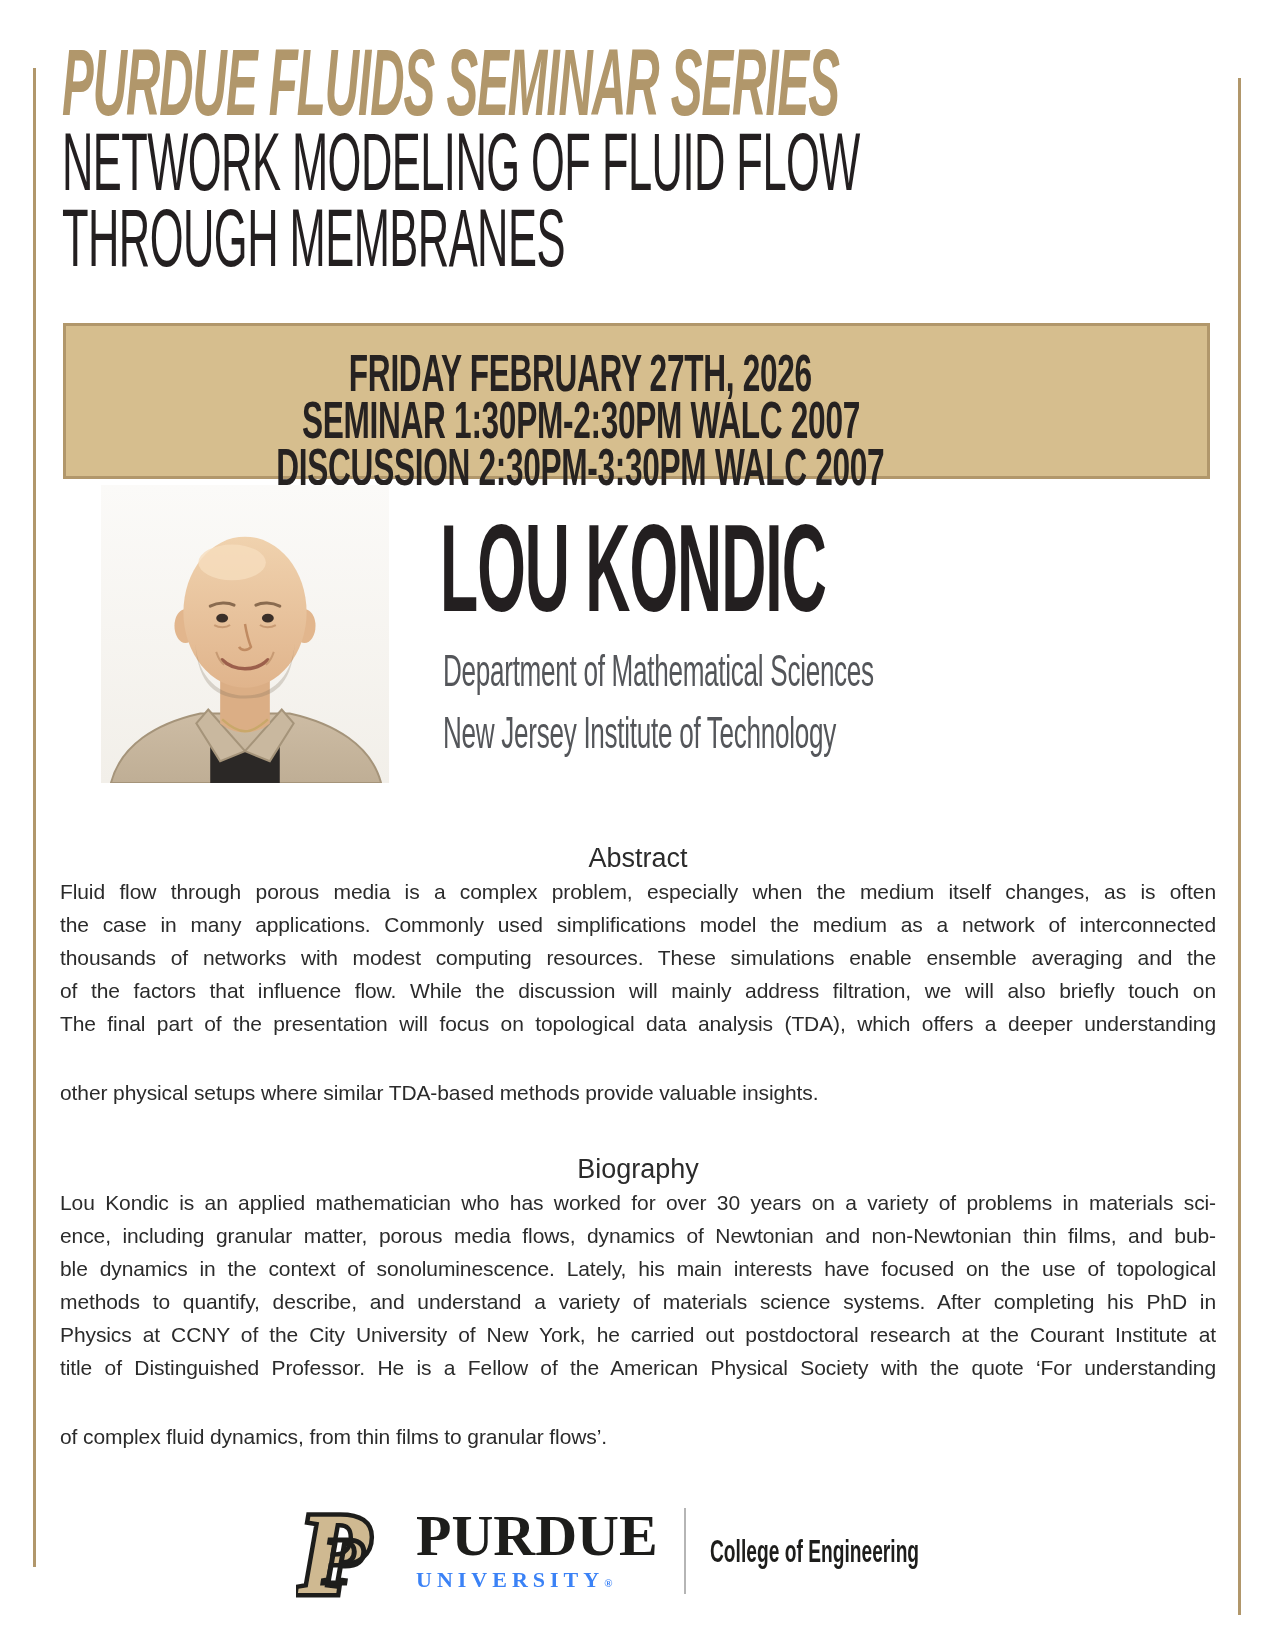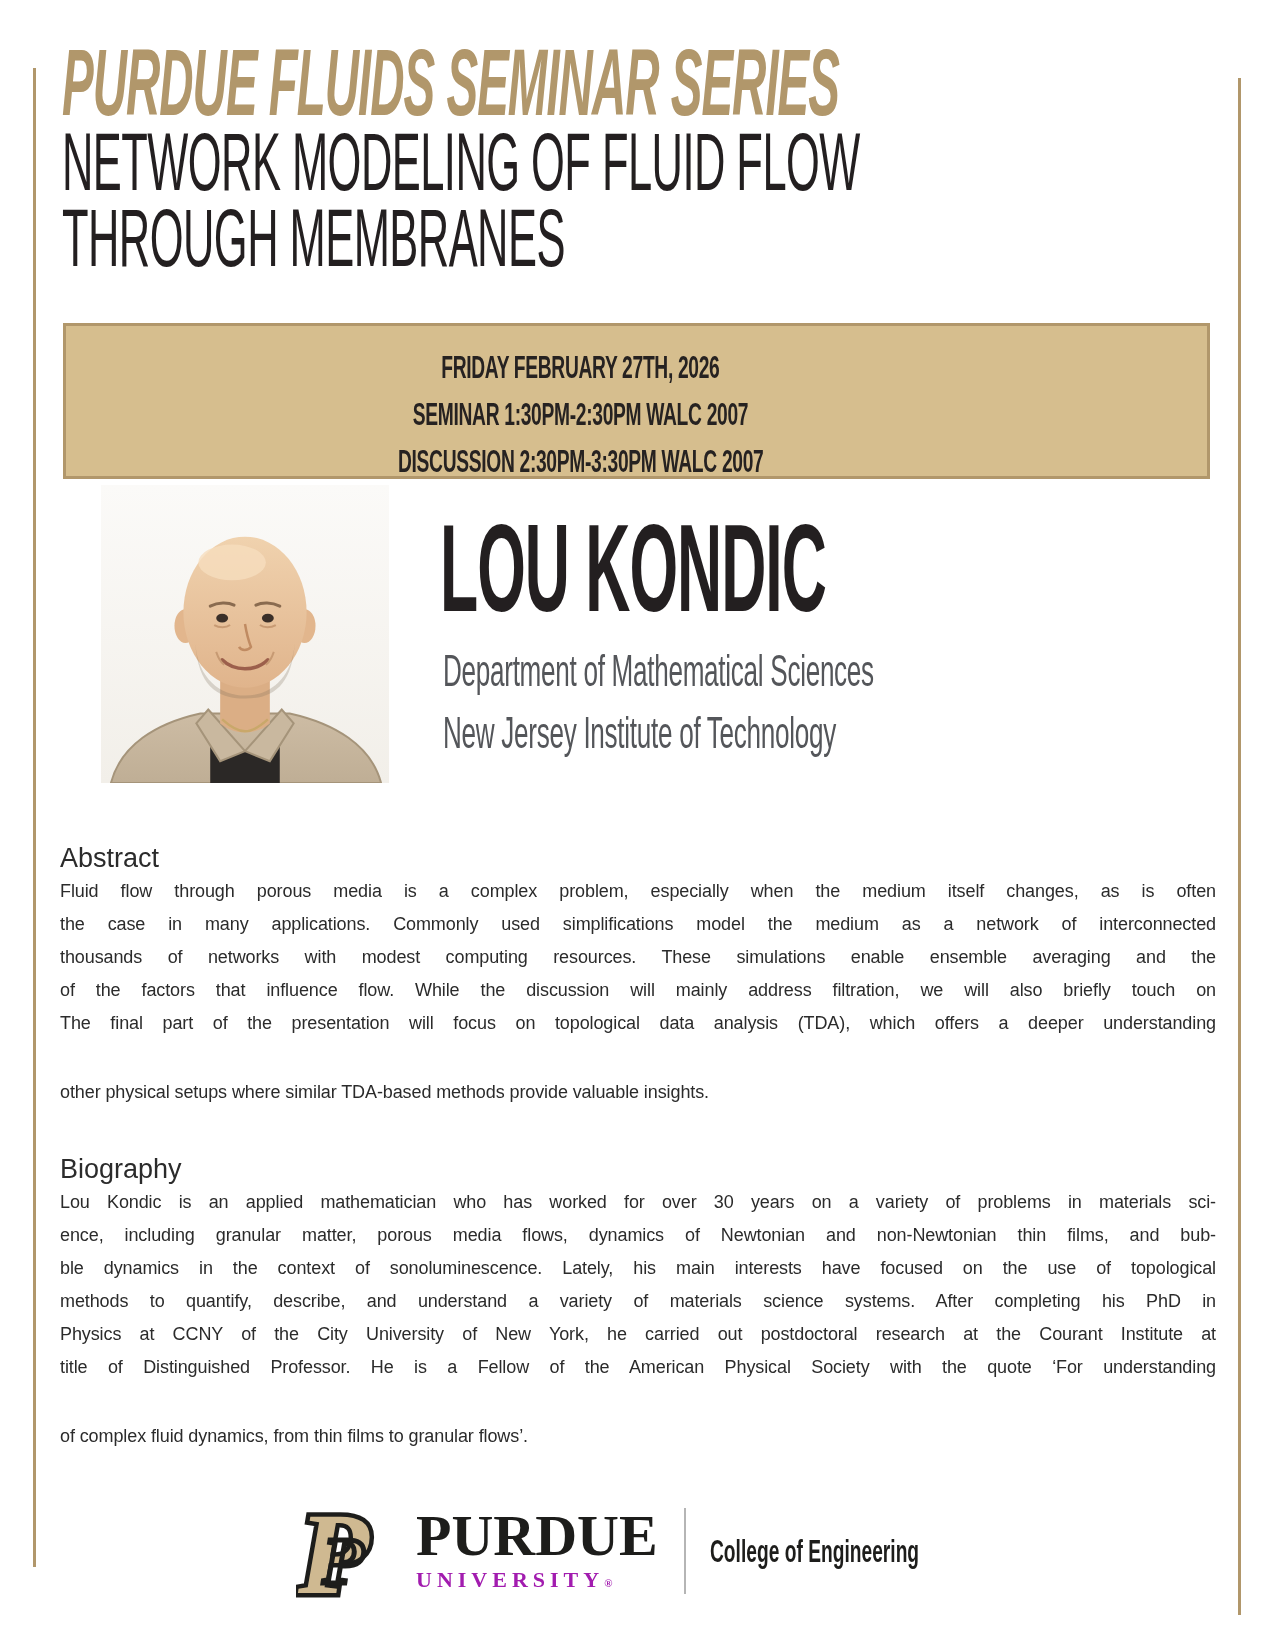--- a/index.html
+++ b/index.html
@@ -23,44 +23,44 @@
   .series-title{position:absolute;left:62px;top:30px;font-size:95px;font-weight:bold;font-style:italic;color:var(--gold);line-height:1.1;}
   .series-title .sq{transform:scaleX(0.50);transform-origin:left;letter-spacing:-2px;}
 
   .talk-title{position:absolute;left:62px;top:124px;font-size:82px;font-weight:normal;color:var(--ink);line-height:76px;}
   .talk-title .sq{transform:scaleX(0.53);transform-origin:left;letter-spacing:-1px;}
 
   .banner{
     position:absolute;left:63px;top:323px;width:1141px;height:150px;
     background:var(--banner);border:3px solid var(--gold);
   }
-  .banner-text{padding:18px 112px 0 0;text-align:center;font-weight:bold;font-size:31px;line-height:47px;color:#262221;}
+  .banner-text{padding:24px 112px 0 0;text-align:center;font-weight:bold;font-size:51px;line-height:47px;color:#262221;}
   .banner-text .jline{text-align:center;}
   .banner-text .lt{display:inline-block;transform:scaleX(0.62);transform-origin:center;white-space:nowrap;letter-spacing:-0.5px;}
 
   .photo{position:absolute;left:100px;top:485px;width:290px;height:298px;}
 
   .speaker-name{position:absolute;left:440px;top:505px;font-size:125px;font-weight:bold;color:var(--ink);line-height:1;}
   .speaker-name .sq{transform:scaleX(0.50);transform-origin:left;letter-spacing:-2px;}
 
   .speaker-affil{position:absolute;left:443px;top:640px;font-size:45px;color:var(--gray);line-height:62px;font-weight:normal;}
   .speaker-affil .sq{transform:scaleX(0.58);transform-origin:left;letter-spacing:-0.5px;}
 
   .content{position:absolute;left:60px;top:842px;width:1156px;color:var(--body);}
-  .section-heading{font-size:27px;font-weight:normal;line-height:33px;margin:0;}
-  .para{font-size:18px;line-height:33px;letter-spacing:-0.1px;}
+  .section-heading{font-size:27px;font-weight:normal;line-height:33px;margin:0;text-align:center;}
+  .para{font-size:21px;line-height:33px;letter-spacing:-0.1px;}
   .para .jline{text-align:justify;text-align-last:justify;}
   .para .jline-last{text-align:last;text-align-last:left;margin-top:36px;}
   .bio-block{margin-top:44px;}
 
   .footer{position:absolute;left:296px;top:1488px;height:126px;display:flex;align-items:center;}
   .p-logo{width:104px;height:120px;flex:0 0 auto;}
   .wordmark{margin-left:16px;display:flex;flex-direction:column;align-items:flex-start;}
   .wm-purdue{font-family:"Liberation Serif",serif;font-weight:bold;font-size:58px;line-height:54px;color:#1d1d1b;letter-spacing:0px;}
-  .wm-univ{font-family:"Liberation Serif",serif;font-weight:bold;font-size:22px;letter-spacing:5px;color:#a21caf;margin-top:4px;}
+  .wm-univ{font-family:"Liberation Serif",serif;font-weight:bold;font-size:22px;letter-spacing:5px;color:#3b82f6;margin-top:4px;}
   .wm-reg{font-size:11px;letter-spacing:0;vertical-align:baseline;}
   .footer-divider{width:2px;height:86px;background:#b5b5b5;margin:0 24px 0 26px;flex:0 0 auto;}
   .college{font-size:32px;font-weight:bold;color:#1d1d1b;}
   .college .sq{transform:scaleX(0.60);transform-origin:left;}
 </style>
 </head>
 <body>
 
 <div class="rule rule-left"></div>
 <div class="rule rule-right"></div>

